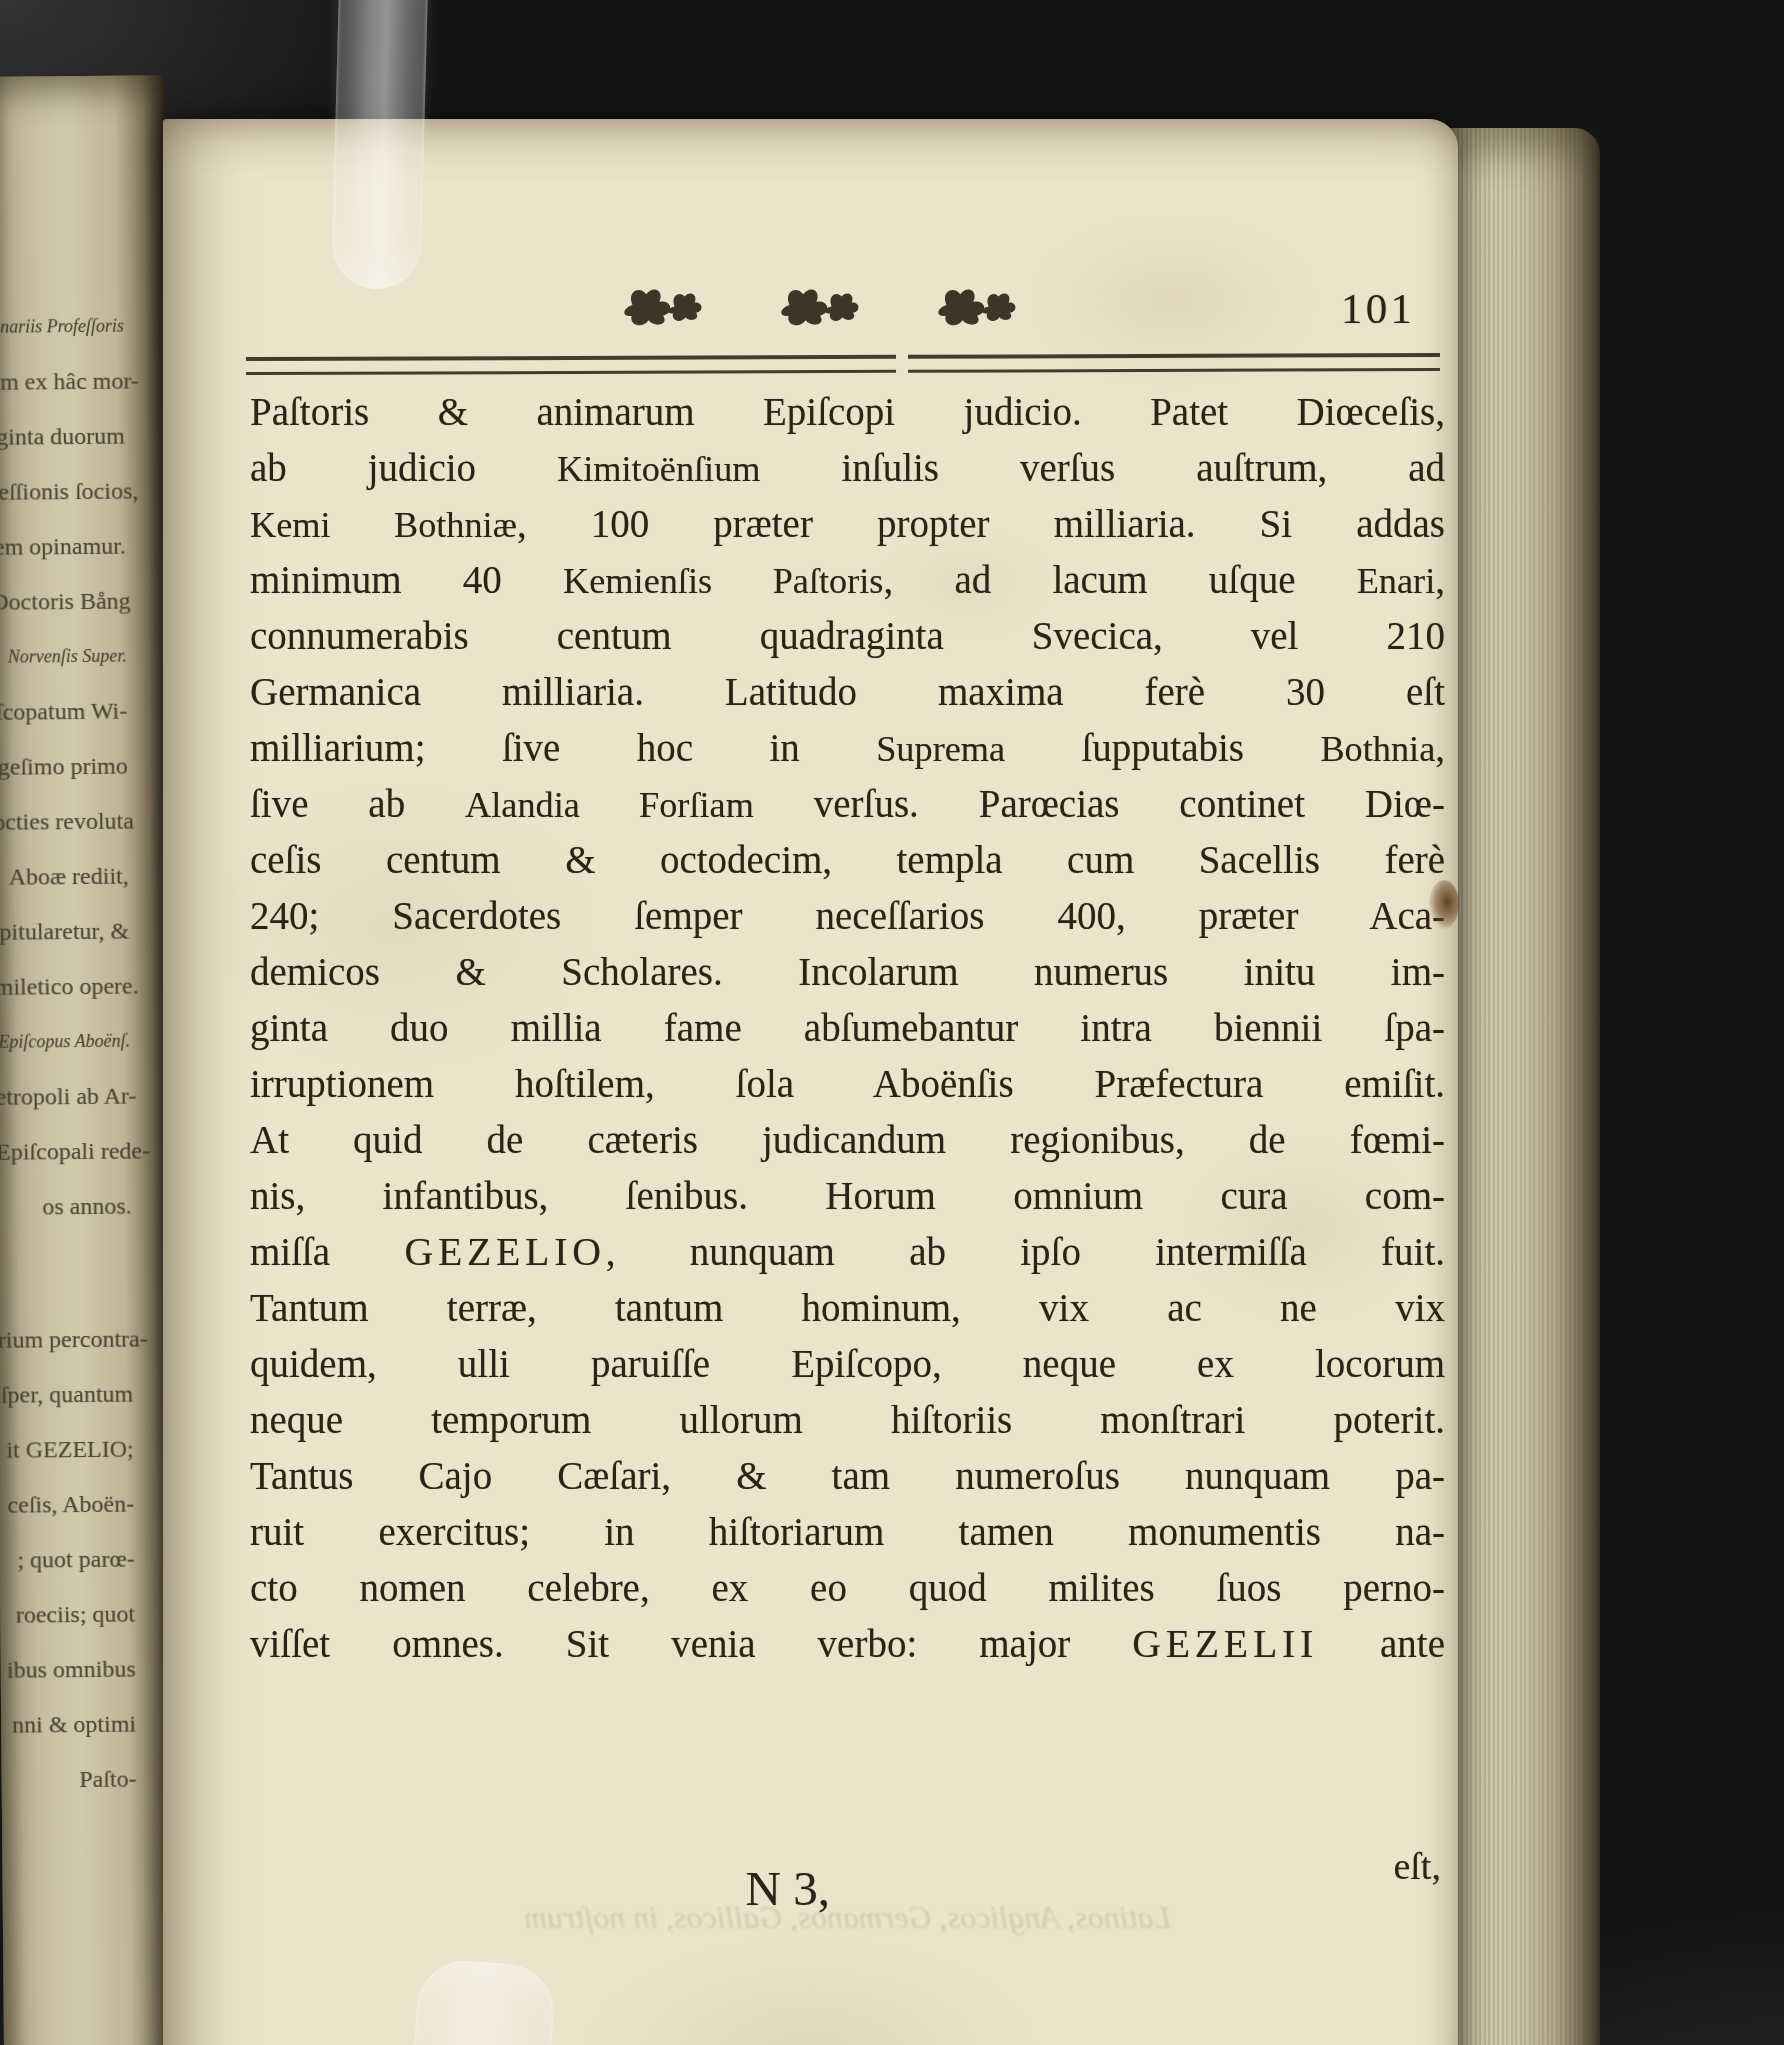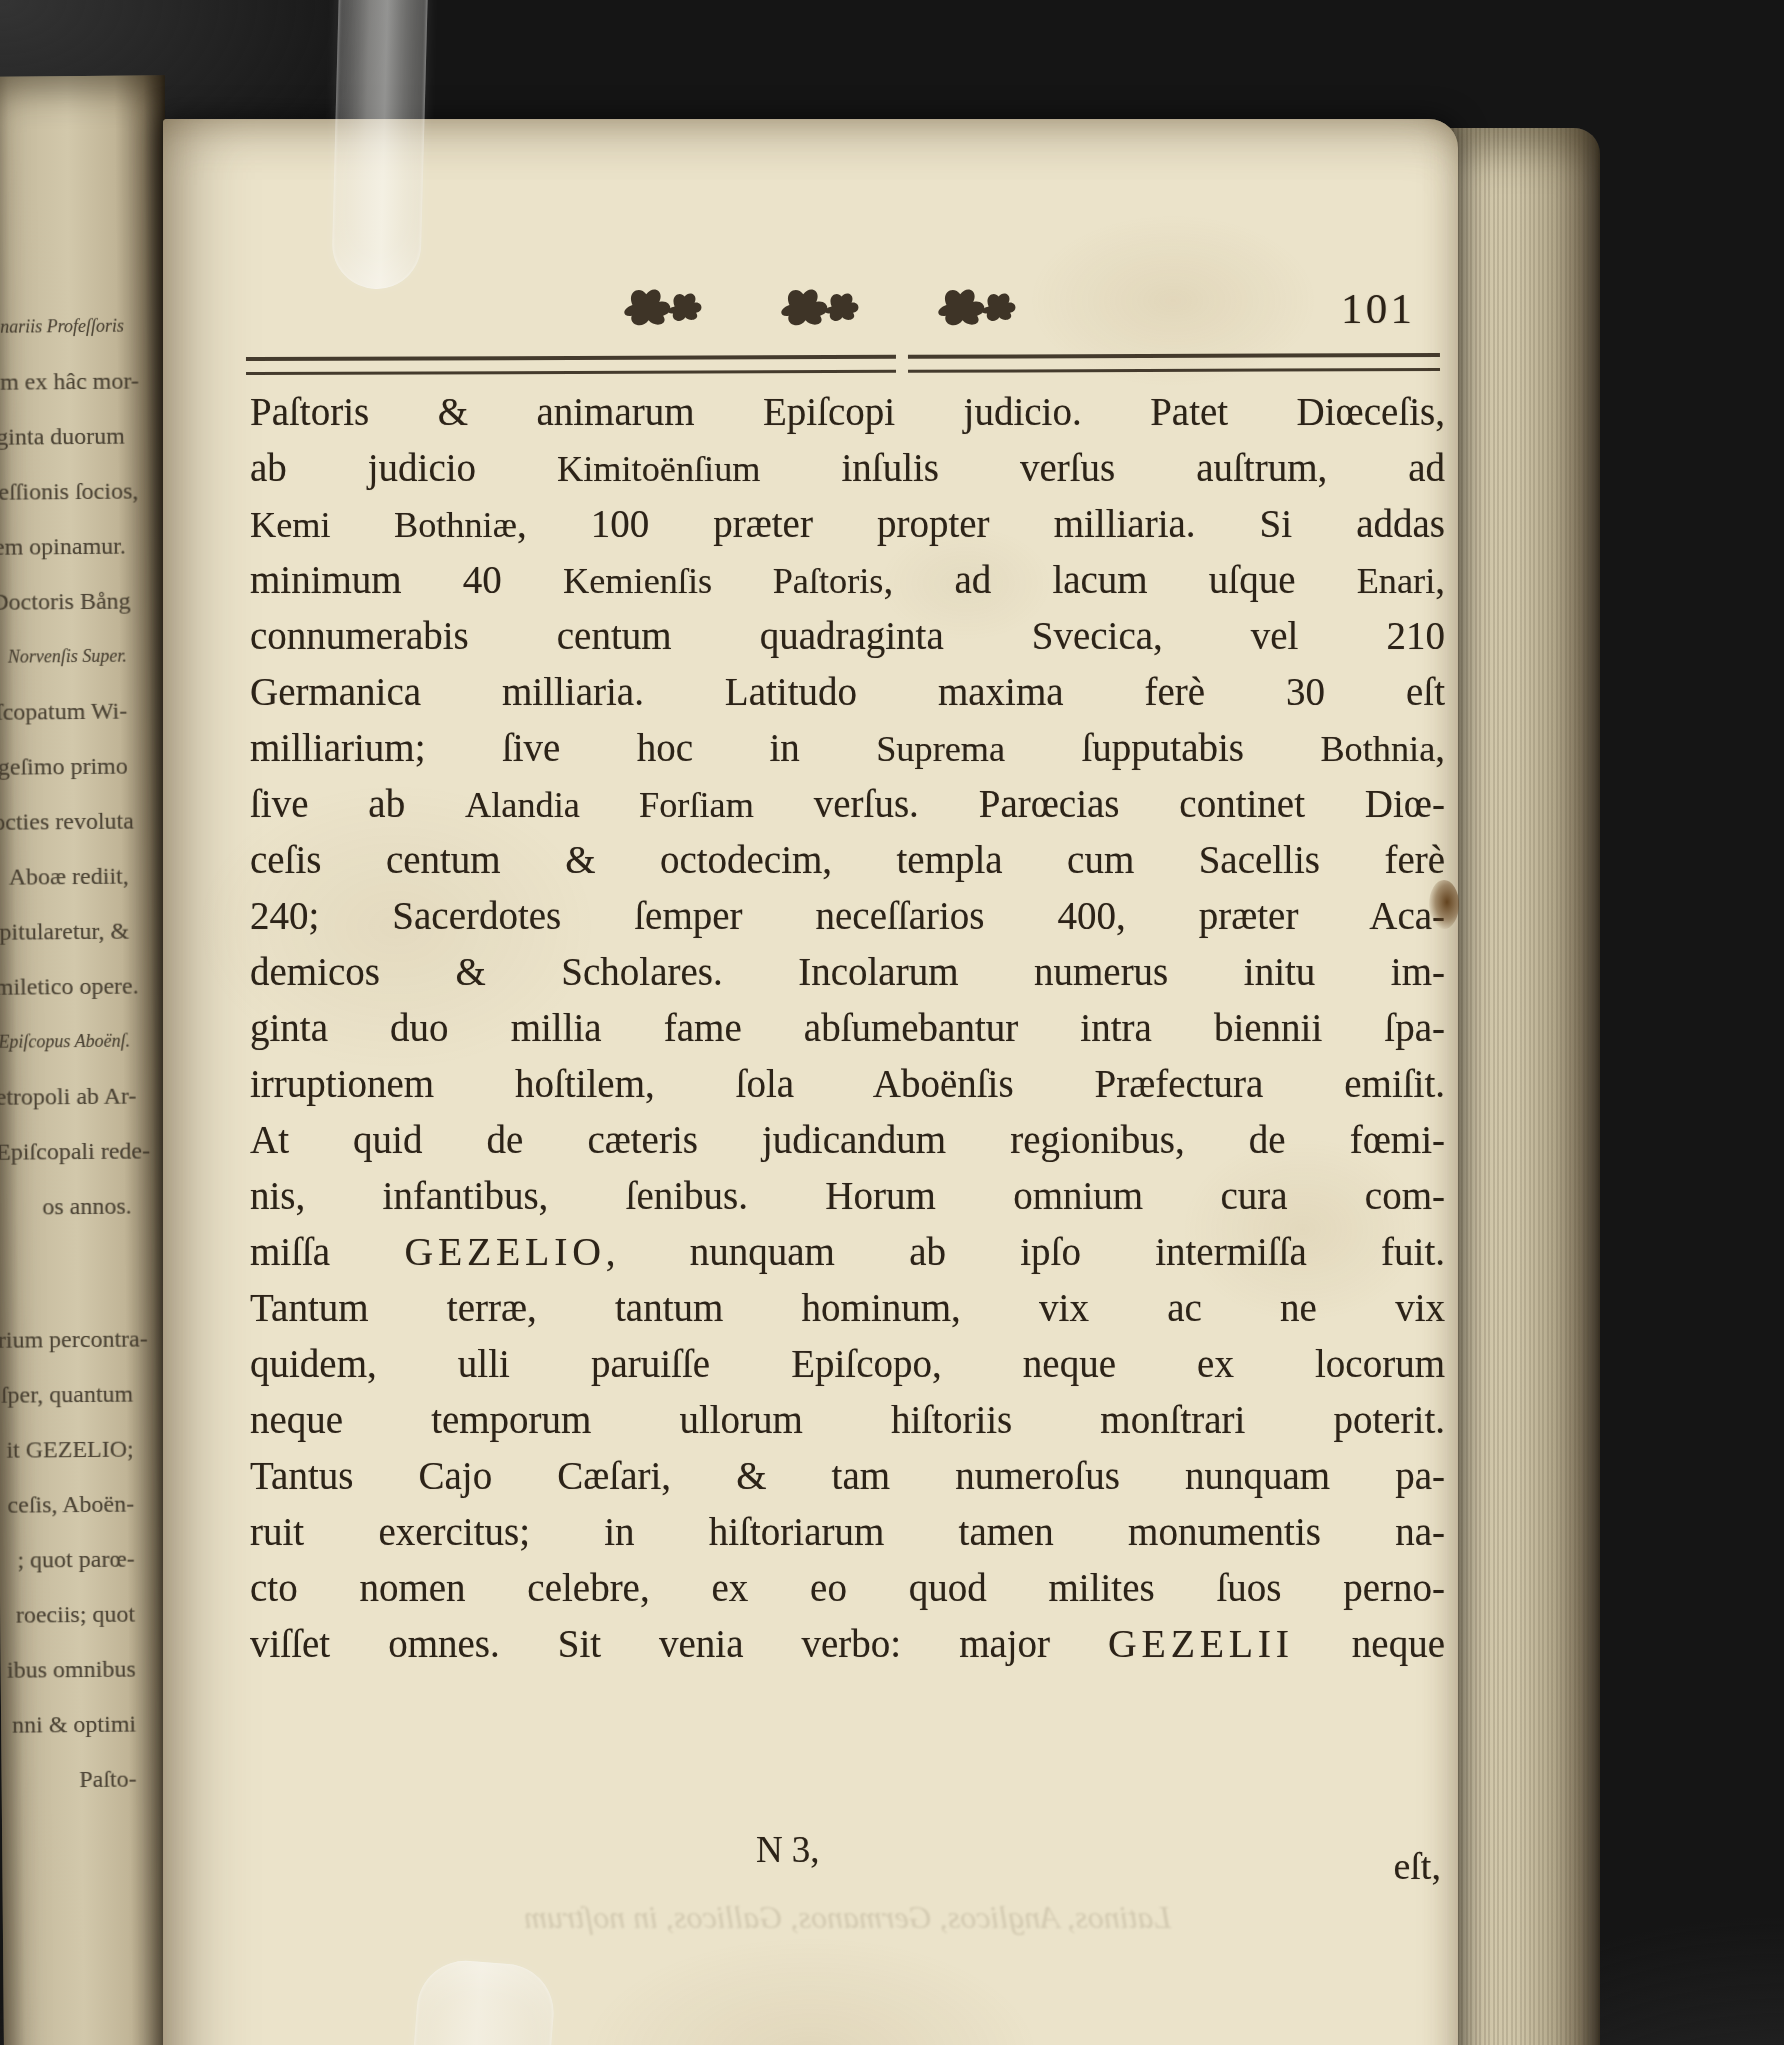--- a/index.html
+++ b/index.html
@@ -104,22 +104,22 @@
     text-align:justify;text-align-last:justify;
     text-shadow:0 0 0.8px rgba(44,35,24,.35);
   }
   .it{font-size:.93em;}
   .sp{letter-spacing:.12em;font-size:1.02em;margin-top:28px;}
 
   .sigrow{
     position:absolute;left:87px;top:1709px;width:1195px;height:65px;z-index:3;
     color:var(--ink,#2c2318);
   }
-  .sig{position:absolute;left:45%;transform:translateX(-50%);font-size:37px;
-    text-shadow:0 0 0.8px rgba(44,35,24,.35);}
+  .sig{position:absolute;left:45%;transform:translateX(-50%);font-size:49px;
+    text-shadow:0 0 0.8px rgba(44,35,24,.35);margin-top:32px;}
   .catch{position:absolute;right:4.1px;top:15.5px;font-size:38px;
     text-shadow:0 0 0.8px rgba(44,35,24,.35);}
 
   .bleed{
     position:absolute;left:87px;top:1780px;width:1195px;z-index:3;
     transform:scaleX(-1);
     font-size:32px;font-style:italic;color:#6d6047;opacity:.2;
     filter:blur(1px);text-align:center;
   }
 
@@ -218,21 +218,21 @@
         <div class="line"><span>irruptionem hoſtilem, ſola Aboënſis Præfectura emiſit.</span></div>
         <div class="line"><span>At quid de cæteris judicandum regionibus, de fœmi-</span></div>
         <div class="line"><span>nis, infantibus, ſenibus. Horum omnium cura com-</span></div>
         <div class="line"><span>miſſa </span><span class="sp">GEZELIO</span><span>, nunquam ab ipſo intermiſſa fuit.</span></div>
         <div class="line"><span>Tantum terræ, tantum hominum, vix ac ne vix</span></div>
         <div class="line"><span>quidem, ulli paruiſſe Epiſcopo, neque ex locorum</span></div>
         <div class="line"><span>neque temporum ullorum hiſtoriis monſtrari poterit.</span></div>
         <div class="line"><span>Tantus Cajo Cæſari, &amp; tam numeroſus nunquam pa-</span></div>
         <div class="line"><span>ruit exercitus; in hiſtoriarum tamen monumentis na-</span></div>
         <div class="line"><span>cto nomen celebre, ex eo quod milites ſuos perno-</span></div>
-        <div class="line"><span>viſſet omnes. Sit venia verbo: major </span><span class="sp">GEZELII</span><span> neque</span></div>
+        <div class="line"><span>viſſet omnes. Sit venia verbo: major </span><span class="sp">GEZELII</span><span> ante</span></div>
       </div>
 
     <div class="sigrow">
       <span class="sig">N 3,</span>
       <span class="catch">eſt,</span>
     </div>
 
     <div class="bleed">Latinos, Anglicos, Germanos, Gallicos, in noſtrum</div>
 
     <div class="spot"></div>

